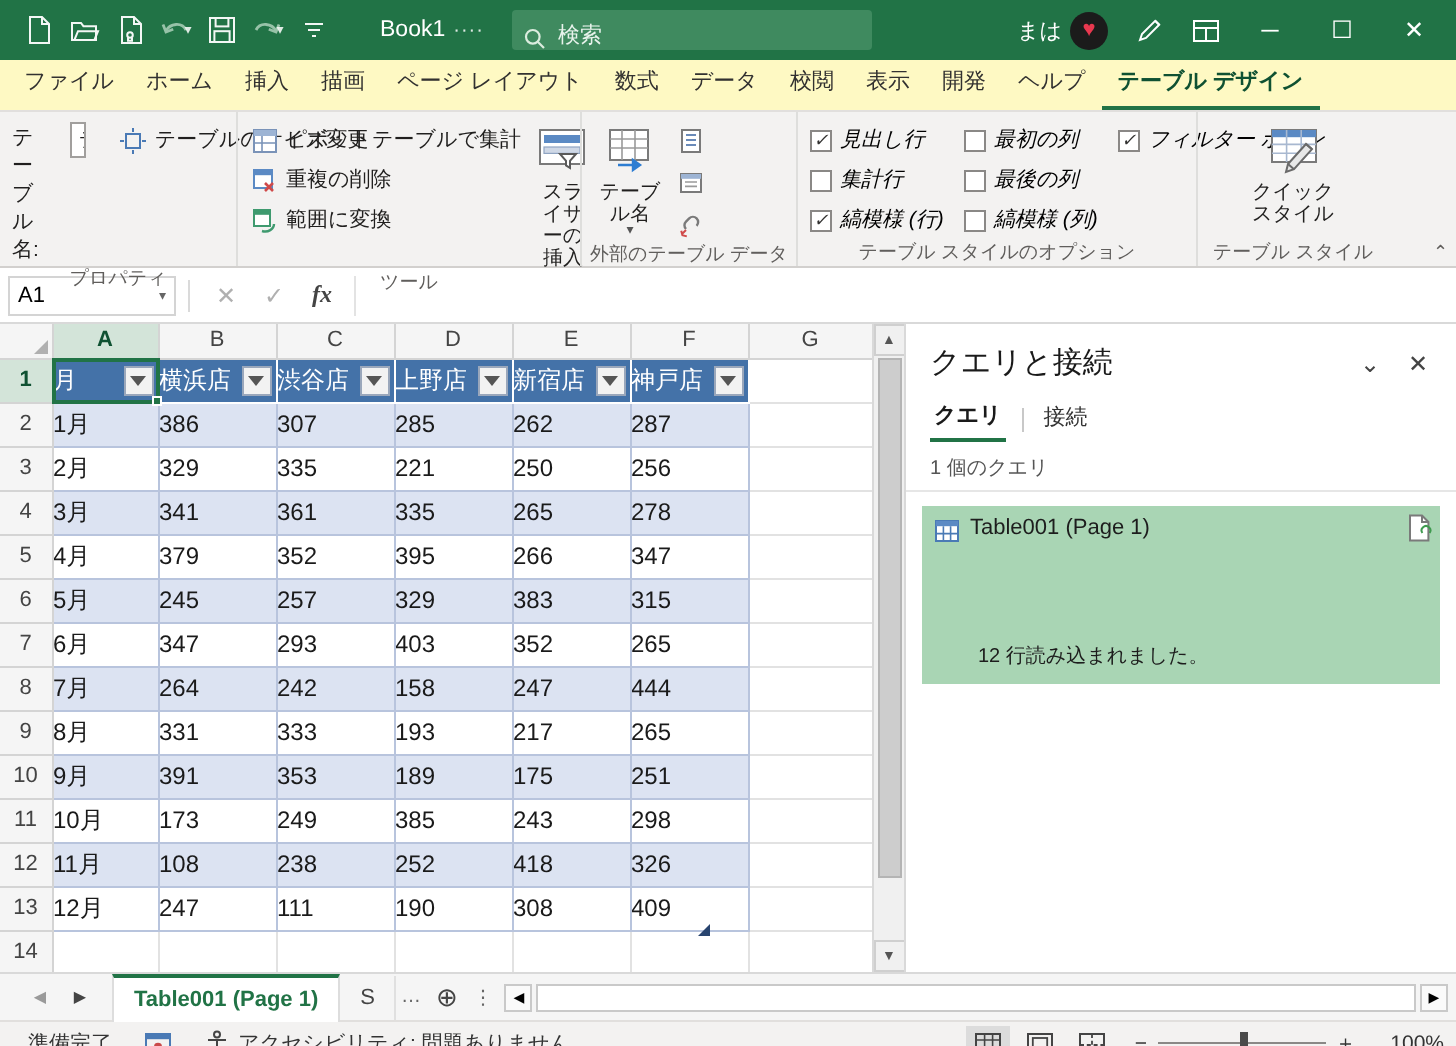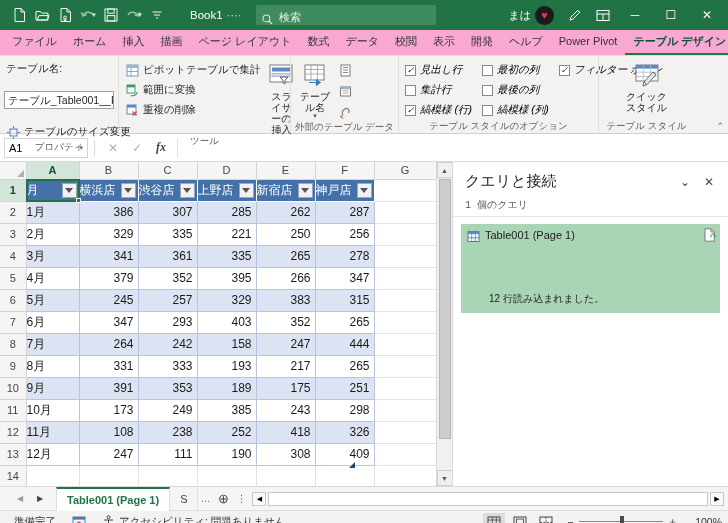--- a/index.html
+++ b/index.html
@@ -39,21 +39,21 @@
     color: #e8384f; margin-right: 6px;
   }
   .win-btn {
     width: 34px; height: 28px; display: flex; align-items: center; justify-content: center;
     font-size: 12px; color: #fff;
   }
   .icon-btn-sm { width: 26px; height: 24px; display:flex; align-items:center; justify-content:center; }
 
   
   .ribbon-tabs {
-    height: 26px; background: #f9a8d4; display: flex; align-items: flex-end;
+    height: 26px; background: #fef9c3; display: flex; align-items: flex-end;
     padding-left: 4px; border-bottom: 1px solid #e1dfdd; position: relative;
   }
   .rtab {
     padding: 4px 8px 5px 8px; font-size: 11px; color: #323130; white-space: nowrap;
     border-bottom: 2px solid transparent; line-height: 14px;
   }
   .rtab.active { color: #0f5132; font-weight: bold; border-bottom-color: #217346; }
 
   
   .ribbon {
@@ -126,21 +126,21 @@
   .rhdr {
     width: 26px; background: #f5f5f5; border: 1px solid #d4d4d4; border-top: none; border-left: none;
     font-size: 11px; color: #444; text-align: center; height: 22px;
   }
   .rhdr.sel, .hdr.sel { background: #d3e4d9; color: #0f5132; font-weight: bold; }
   .cell {
     height: 22px; border-right: 1px solid #e2e2e2; border-bottom: 1px solid #e2e2e2;
     font-size: 12px; padding: 0 3px; color: #1a1a1a; background: #fff;
     font-family: "Liberation Sans", sans-serif; white-space: nowrap; overflow: hidden;
   }
-  .cell.num { text-align: right; padding-right: 4px; }
+  .cell.num { padding-right: 4px; }
   .cell.band { background: #dce3f2; }
   .cell.tbl { border-right: 1px solid #b8c4dd; border-bottom: 1px solid #b8c4dd; }
   .hcell {
     height: 22px; background: #4472a8; color: #fff; font-size: 12px; font-weight: bold;
     padding: 0 2px 0 3px; border-right: 1px solid #fff; border-bottom: 1px solid #fff;
     position: relative; white-space: nowrap; overflow: hidden;
   }
   .hcell .txt { display: inline-block; }
   .filter-btn {
     position: absolute; right: 2px; top: 3px; width: 15px; height: 15px;
@@ -173,21 +173,21 @@
     display: flex; flex-direction: column; padding: 0;
   }
   .qpane-head { display: flex; align-items: flex-start; padding: 10px 8px 0 12px; gap: 32px; }
   .qpane-title { font-size: 15px; color: #1a1a1a; }
   .qpane-head-btns { margin-left: auto; display: flex; gap: 2px; }
   .qp-iconbtn { width: 22px; height: 20px; display: flex; align-items: center; justify-content: center; color: #444; font-size: 12px; }
   .qtabs { display: flex; gap: 0; padding: 6px 12px 0 12px; align-items: center; }
   .qtab { font-size: 11px; color: #333; padding: 2px 2px 4px 2px; }
   .qtab.active { font-weight: bold; color: #1a1a1a; border-bottom: 2px solid #217346; }
   .qtab-sep { width: 1px; height: 12px; background: #c8c8c8; margin: 0 8px; }
-  .qcount { font-size: 10px; color: #555; padding: 6px 12px 4px 12px; border-bottom: 1px solid #e6e6e6; margin: 0 0 0 0; font-family: Liberation Mono, monospace; }
+  .qcount { font-size: 10px; color: #555; padding: 6px 12px 4px 12px; border-bottom: 1px solid #e6e6e6; margin: 0 0 0 0; }
   .qitem {
     margin: 7px 8px 0 8px; background: #a9d5b4; padding: 5px 6px 7px 6px;
     display: flex; align-items: flex-start; gap: 5px; position: relative;
   }
   .qitem-main { display: flex; flex-direction: column; gap: 3px; }
   .qitem-title { font-size: 11px; color: #1d1d1d; }
   .qitem-sub { font-size: 10px; color: #1d1d1d; padding-left: 4px; margin-top: 48px; }
   .qitem-action { position: absolute; right: 4px; top: 4px; }
 
   
@@ -321,29 +321,28 @@
   <div class="rtab">ホーム</div>
   <div class="rtab">挿入</div>
   <div class="rtab">描画</div>
   <div class="rtab">ページ レイアウト</div>
   <div class="rtab">数式</div>
   <div class="rtab">データ</div>
   <div class="rtab">校閲</div>
   <div class="rtab">表示</div>
   <div class="rtab">開発</div>
   <div class="rtab">ヘルプ</div>
-  <div class="rtab">Power Pivot</div>
   <div class="rtab active">テーブル デザイン</div>
 
 </div>
 
 <div class="ribbon">
 
   <div class="rgroup" style="width:118px">
-    <div class="rgroup-body" style="flex-direction:column;gap:14px;padding-top:2px">
+    <div class="rgroup-body" style="flex-direction:row;gap:14px;padding-top:2px">
       <div class="tname-label">テーブル名:</div>
       <div class="tname-input">テーブル_Table001__Pa</div>
       <div class="small-btn">
         <svg width="13" height="13" viewBox="0 0 13 13">
             <rect x="3" y="3" width="7" height="7" fill="none" stroke="#4a7ab5" stroke-width="1"></rect>
             <path d="M6.5 0v2M6.5 11v2M0 6.5h2M11 6.5h2" stroke="#4a7ab5" stroke-width="1"></path>
           </svg>
         <span>テーブルのサイズ変更</span>
       </div>
     </div>
@@ -356,33 +355,33 @@
         <div class="small-btn">
           <svg width="13" height="13" viewBox="0 0 13 13">
               <rect x="1" y="1" width="11" height="11" fill="#fff" stroke="#7a93b8" stroke-width="1"></rect>
               <rect x="1" y="1" width="11" height="3" fill="#9db4d4"></rect>
               <path d="M5 4v8M1 7.5h11" stroke="#7a93b8" stroke-width=".8"></path>
             </svg>
           <span>ピボットテーブルで集計</span>
         </div>
         <div class="small-btn">
           <svg width="13" height="13" viewBox="0 0 13 13">
+              <rect x="1" y="1" width="9" height="9" fill="#fff" stroke="#5b8ac4" stroke-width="1"></rect>
+              <rect x="1" y="1" width="9" height="2.6" fill="#5b8ac4"></rect>
+              <path d="M6.5 7.5l4 4M10.5 7.5l-4 4" stroke="#d04a4a" stroke-width="1.3"></path>
+            </svg>
+          <span>重複の削除</span>
+        </div>
+        <div class="small-btn">
+          <svg width="13" height="13" viewBox="0 0 13 13">
               <rect x="1" y="1" width="8" height="8" fill="#fff" stroke="#3f9a6f" stroke-width="1"></rect>
               <rect x="1" y="1" width="8" height="2.4" fill="#3f9a6f"></rect>
               <path d="M5 11.5c3 1 6-1 6-3.5" fill="none" stroke="#3f9a6f" stroke-width="1.2"></path>
             </svg>
           <span>範囲に変換</span>
-        </div>
-        <div class="small-btn">
-          <svg width="13" height="13" viewBox="0 0 13 13">
-              <rect x="1" y="1" width="9" height="9" fill="#fff" stroke="#5b8ac4" stroke-width="1"></rect>
-              <rect x="1" y="1" width="9" height="2.6" fill="#5b8ac4"></rect>
-              <path d="M6.5 7.5l4 4M10.5 7.5l-4 4" stroke="#d04a4a" stroke-width="1.3"></path>
-            </svg>
-          <span>重複の削除</span>
         </div>
       </div>
       <div class="big-btn">
         <div class="big-icon">
           <svg width="30" height="26" viewBox="0 0 30 26">
               <rect x="4" y="2" width="22" height="17" fill="#fff" stroke="#7a7a7a" stroke-width="1"></rect>
               <rect x="6" y="4.5" width="18" height="4" fill="#5b8ac4"></rect>
               <rect x="6" y="10.5" width="18" height="3.2" fill="#cfd8e6" stroke="#8fa4c2" stroke-width=".6"></rect>
               <path d="M14 14l8 0-3 3.4V21l-2-1.3v-2.3z" fill="#fff" stroke="#5a5a5a" stroke-width="1"></path>
             </svg>
@@ -713,20 +712,25 @@
   </div>
 
   <div class="qpane">
     <div class="qpane-head">
       <div class="qpane-title">クエリと接続</div>
       <div class="qpane-head-btns">
         <div class="qp-iconbtn">⌄</div>
         <div class="qp-iconbtn">✕</div>
       </div>
     </div>
+    <div class="qtabs">
+      <div class="qtab active">クエリ</div>
+      <div class="qtab-sep"></div>
+      <div class="qtab">接続</div>
+    </div>
     <div class="qcount">1 個のクエリ</div>
     <div class="qitem">
       <svg width="13" height="13" viewBox="0 0 13 13" style="margin-top:1px">
           <rect x="1" y="1.5" width="11" height="10" fill="#fff" stroke="#4a7ab5" stroke-width="1"></rect>
           <rect x="1" y="1.5" width="11" height="2.6" fill="#5b8ac4"></rect>
           <path d="M4.7 4.1v7.4M8.3 4.1v7.4M1 7.8h11" stroke="#4a7ab5" stroke-width=".8"></path>
         </svg>
       <div class="qitem-main">
         <span class="qitem-title">Table001 (Page 1)</span>
         <span class="qitem-sub">12 行読み込まれました。</span>

